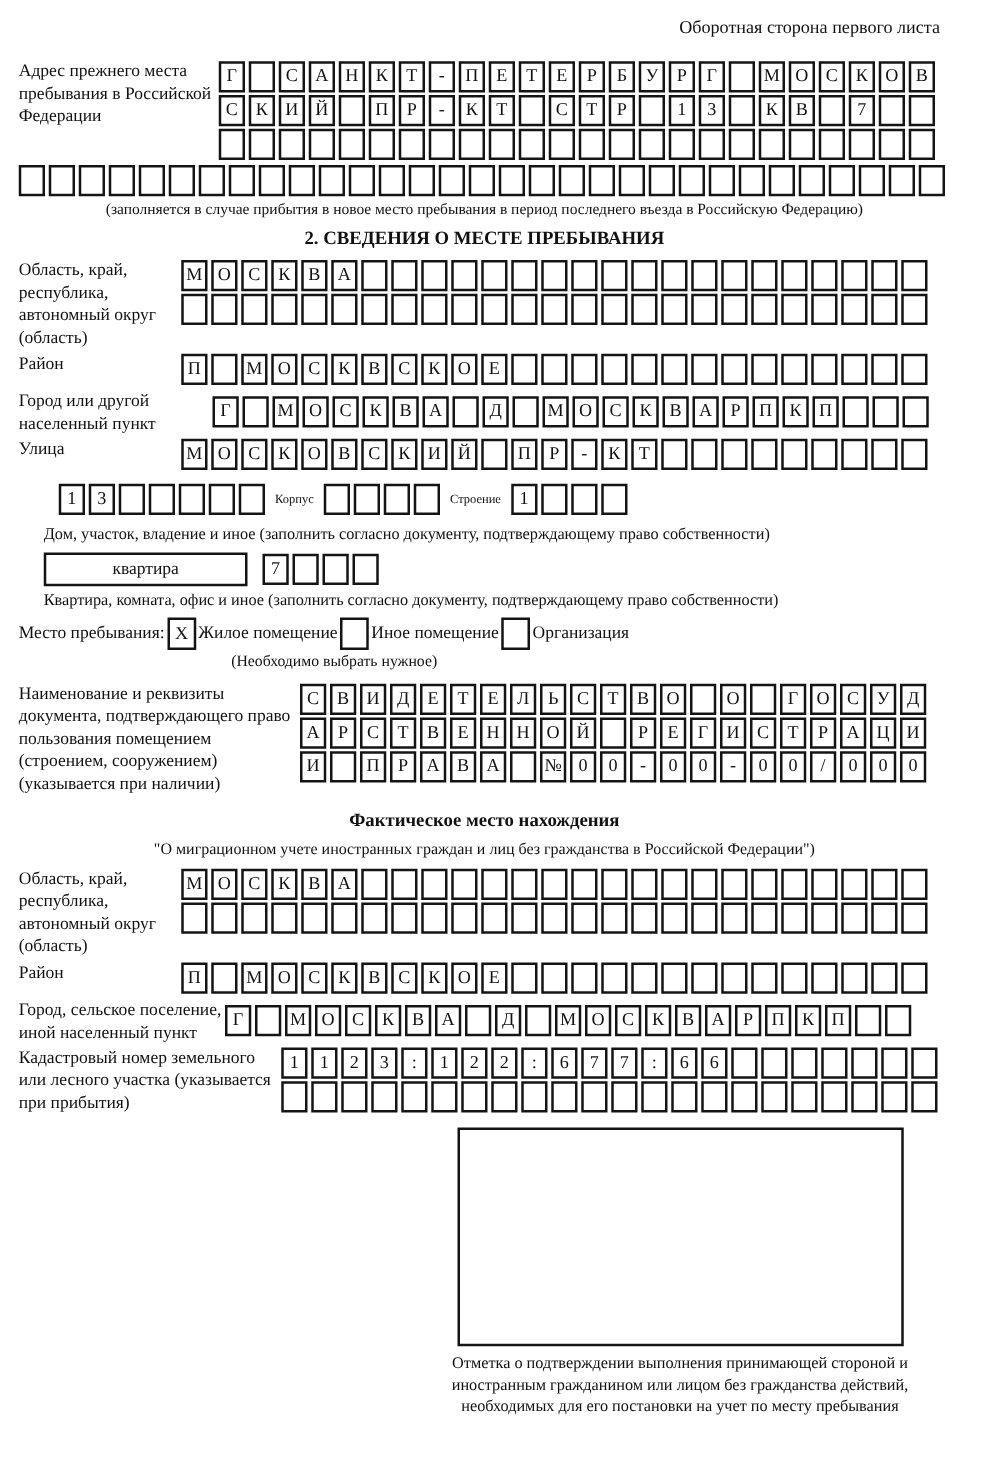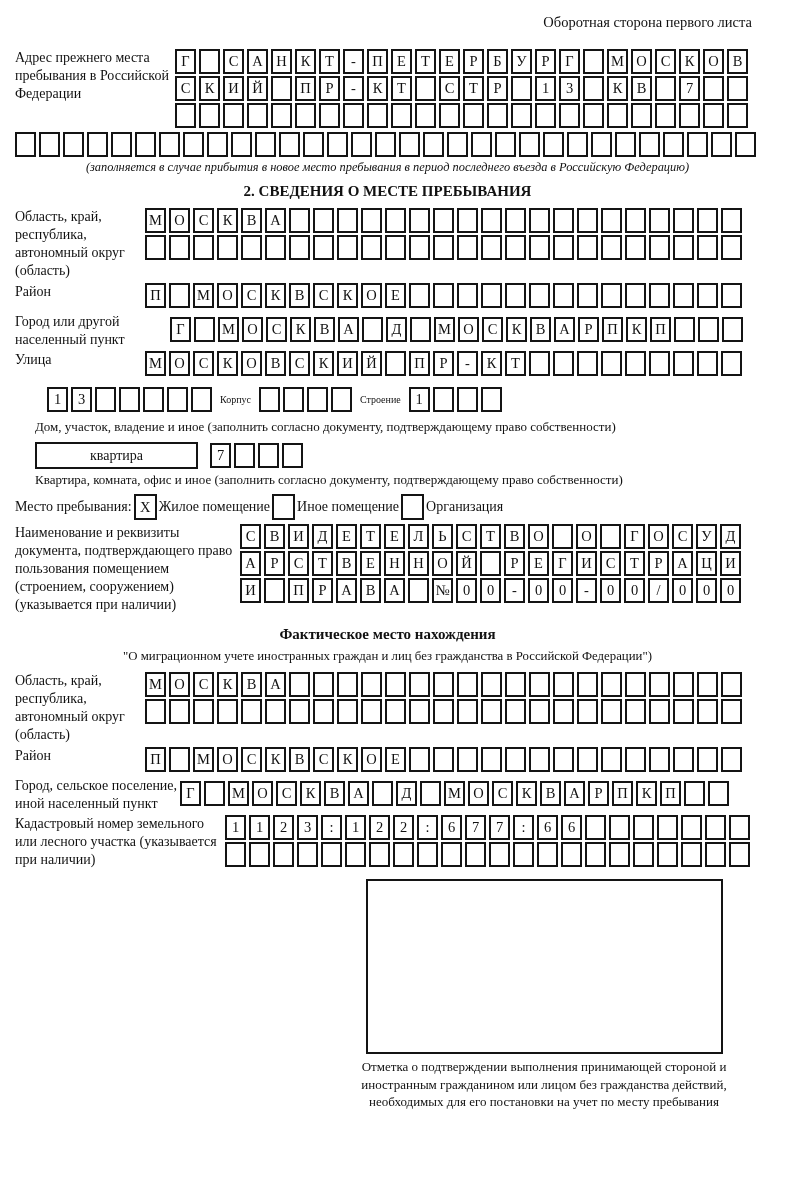--- a/index.html
+++ b/index.html
@@ -21,21 +21,21 @@
   .w225{flex-basis:225px;}
   .w210{flex-basis:210px;}
   .cellcol{flex:1 1 auto;min-width:0;}
   .cells{display:flex;gap:3px;margin:2px 0;}
   .cell{
     flex:0 0 auto;width:21px;height:25px;box-sizing:border-box;
     border:2px solid #141414;background:#fff;
     display:flex;align-items:center;justify-content:center;
     font-size:14.5px;font-family:"Liberation Serif","DejaVu Serif",serif;
   }
-  .caption{font-size:12.4px;text-align:center;margin:3px 0 6px 0;font-style:italic;}
+  .caption{font-size:12.4px;text-align:center;margin:3px 0 6px 0;}
   .caption-left{font-size:13px;text-align:left;margin:2px 0 6px 20px;}
   .sec-title{font-weight:bold;text-align:center;font-size:15px;margin:8px 0 6px 0;}
   .bigbox{
     box-sizing:border-box;height:27px;border:2px solid #141414;
     display:flex;align-items:center;justify-content:center;font-size:14px;
     flex:0 0 auto;
   }
   .inline-lab{font-size:10px;margin:12px 8px;align-self:center;}
   .house-row,.apt-row{display:flex;align-items:center;margin:4px 0 2px 20px;}
   .stay-row{display:flex;align-items:center;font-size:14px;margin:6px 0 2px 0;gap:2px;}
@@ -376,20 +376,21 @@
 
   <div class="stay-row">
     <span>Место пребывания:</span>
     <span class="checkcell">X</span>
     <span>Жилое помещение</span>
     <span class="checkcell"></span>
     <span>Иное помещение</span>
     <span class="checkcell"></span>
     <span>Организация</span>
   </div>
+  <div class="hint">(Необходимо выбрать нужное)</div>
 
   <div class="frow">
     <div class="flabel w225">Наименование и реквизиты документа, подтверждающего право пользования помещением (строением, сооружением) (указывается при наличии)</div>
     <div class="cellcol">
       <div class="cells">
           <span class="cell">С</span>
           <span class="cell">В</span>
           <span class="cell">И</span>
           <span class="cell">Д</span>
           <span class="cell">Е</span>
@@ -580,21 +581,21 @@
           <span class="cell">П</span>
           <span class="cell">К</span>
           <span class="cell">П</span>
           <span class="cell"></span>
           <span class="cell"></span>
         </div>
       </div>
   </div>
 
   <div class="frow">
-    <div class="flabel w210">Кадастровый номер земельного или лесного участка (указывается при наличии)</div>
+    <div class="flabel w210">Кадастровый номер земельного или лесного участка (указывается при прибытия)</div>
     <div class="cellcol">
       <div class="cells">
           <span class="cell">1</span>
           <span class="cell">1</span>
           <span class="cell">2</span>
           <span class="cell">3</span>
           <span class="cell">:</span>
           <span class="cell">1</span>
           <span class="cell">2</span>
           <span class="cell">2</span>

